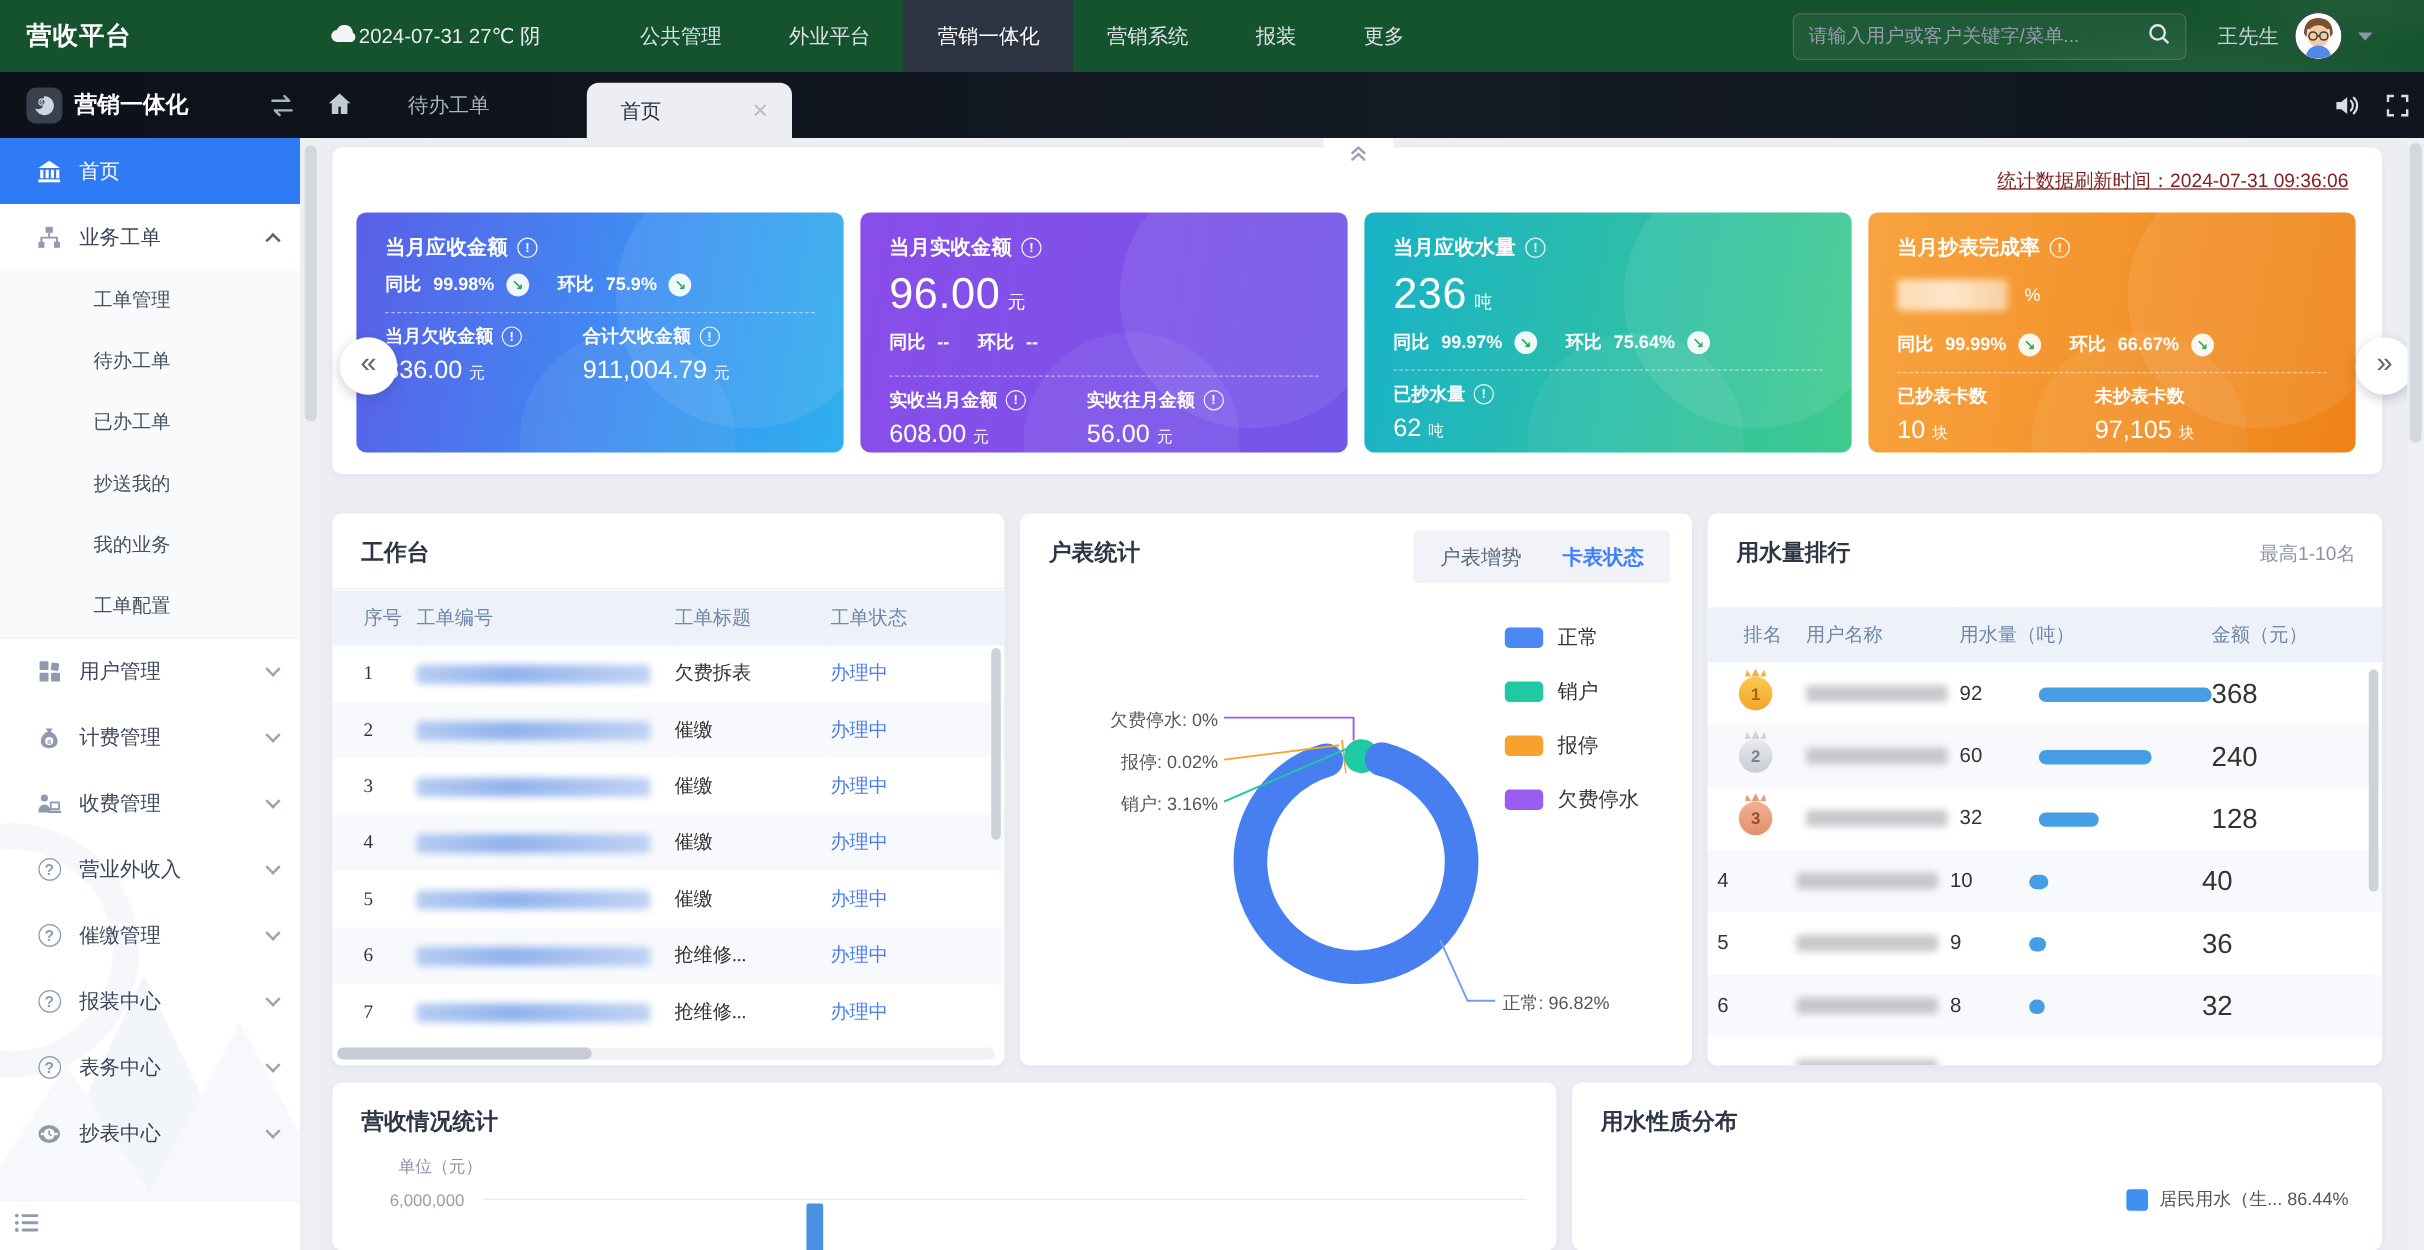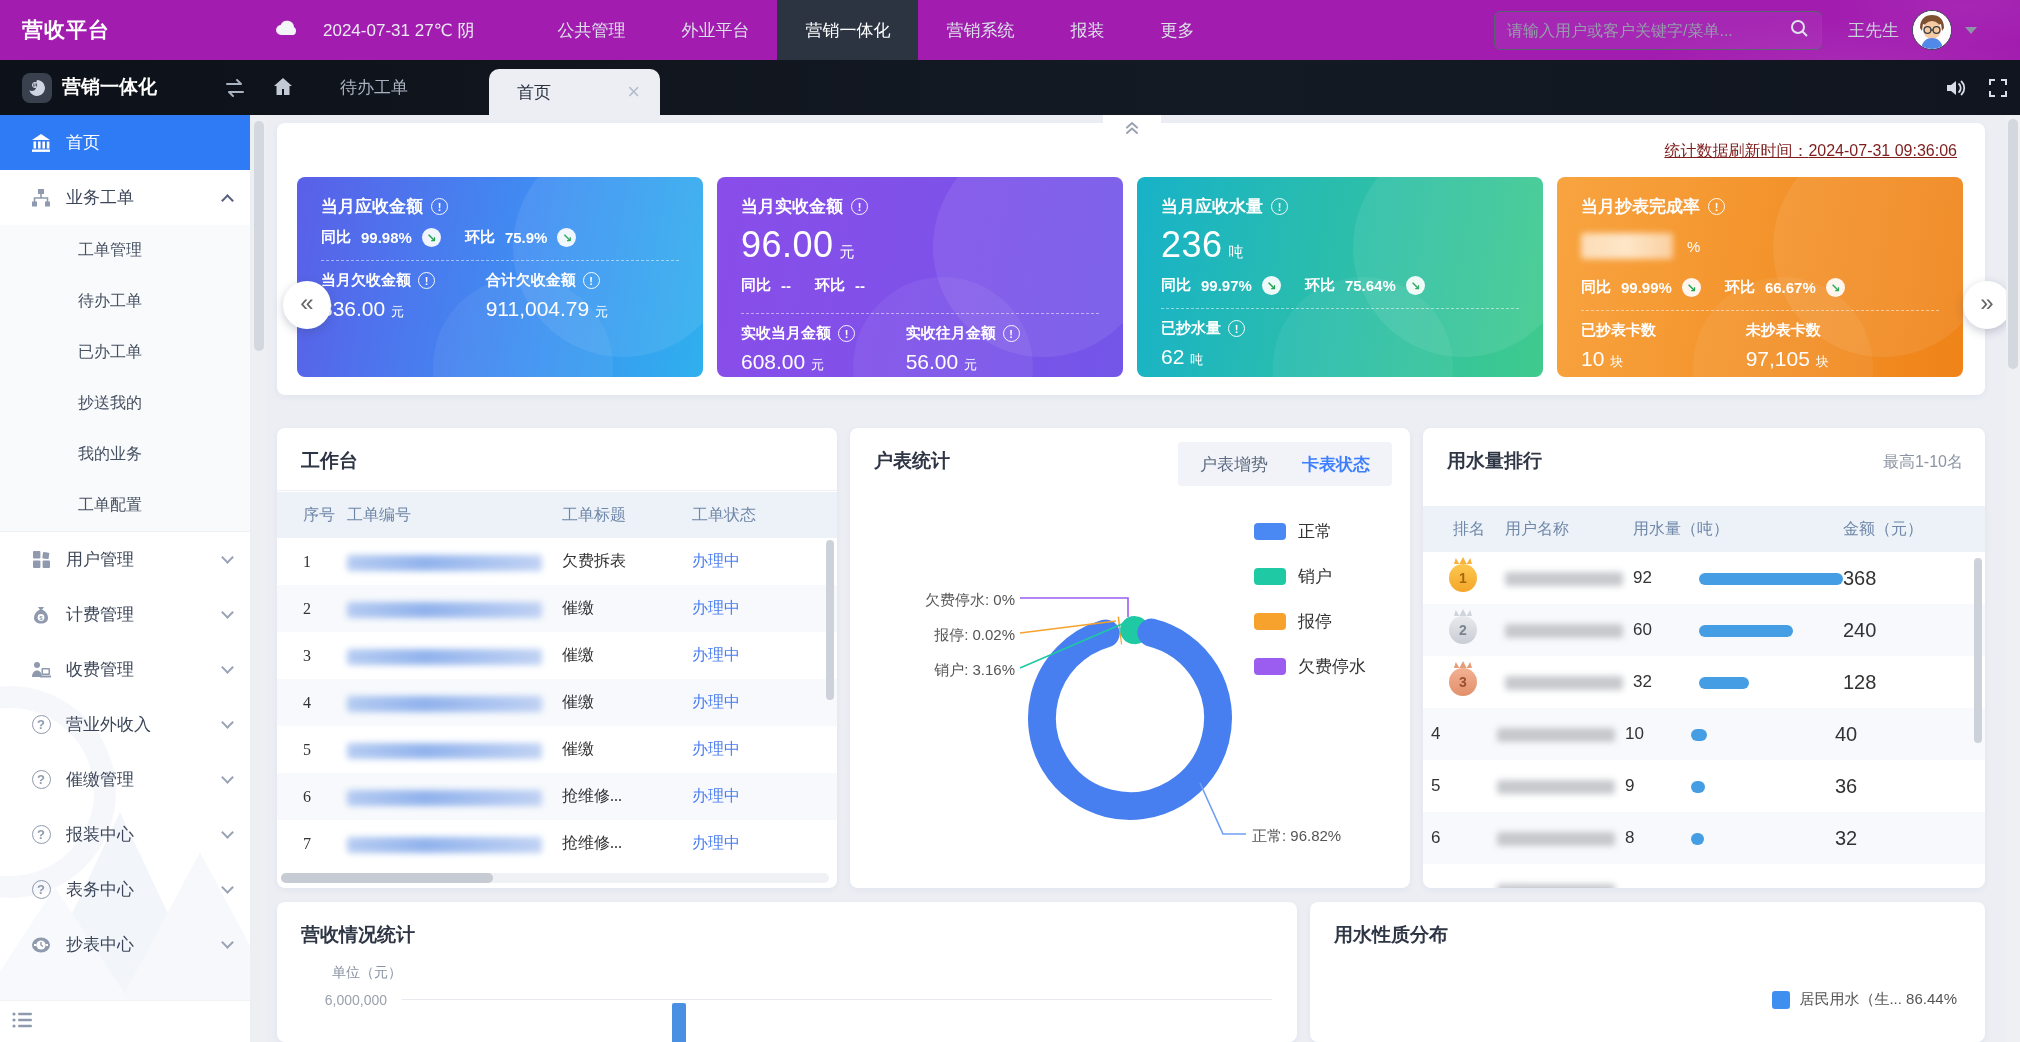--- a/index.html
+++ b/index.html
@@ -1,25 +1,25 @@
 <!DOCTYPE html>
 <html><head>
 <meta charset="utf-8">
 <style>
   * { margin:0; padding:0; box-sizing:border-box; }
   html,body { width:2020px; height:1042px; overflow:hidden; }
   body { font-family:"Liberation Sans","DejaVu Sans",sans-serif; position:relative; background:#eceef4; color:#333; }
 
   
-  #topbar { position:absolute; left:0; top:0; width:2020px; height:60px; background:#a21caf; display:flex; align-items:center; z-index:30; }
+  #topbar { position:absolute; left:0; top:0; width:2020px; height:60px; background:#14532d; display:flex; align-items:center; z-index:30; }
   #topbar::after { content:""; position:absolute; right:0; top:0; width:700px; height:60px;
     background:radial-gradient(ellipse 300px 80px at 75% 120%, rgba(255,255,255,0.07), transparent 70%),
                radial-gradient(ellipse 200px 60px at 92% 10%, rgba(255,255,255,0.05), transparent 70%); pointer-events:none;}
   .tb-logo { font-size:21px; font-weight:bold; color:#fff; margin-left:22px; letter-spacing:1px; }
-  .tb-weather { display:flex; align-items:center; gap:24px; color:#e8ebf1; font-size:17px; margin-left:165px; }
+  .tb-weather { display:flex; align-items:center; gap:0; color:#e8ebf1; font-size:17px; margin-left:165px; }
   .tb-nav { display:flex; align-items:stretch; height:60px; margin-left:55px; }
   .tb-nav-item { display:flex; align-items:center; padding:0 28px; color:#dde2ea; font-size:17px; cursor:pointer; }
   .tb-nav-item.active { background:#2c3442; color:#fff; }
   .tb-search { position:absolute; left:1494px; top:11px; width:328px; height:39px; border:1px solid #596170; border-radius:6px;
     background:rgba(255,255,255,0.05); display:flex; align-items:center; padding:0 12px; }
   .tb-search input { flex:1; background:transparent; border:none; outline:none; color:#cfd5df; font-size:16px; font-family:inherit; }
   .tb-search input::placeholder { color:#959dab; }
   .tb-user { position:absolute; left:1848px; top:0; height:60px; display:flex; align-items:center; gap:13px; }
   .tb-username { color:#c9cfda; font-size:17px; }
   .avatar { width:40px; height:40px; border-radius:50%; background:#fff; overflow:hidden; border:1px solid #3a4250; }
@@ -134,21 +134,21 @@
   .rk-table { position:absolute; left:0; top:78px; width:562px;}
   .rk-table th:nth-child(1) { width:82px; padding-left:30px;}
   .rk-table th:nth-child(2) { width:128px; }
   .rk-table th:nth-child(3) { width:210px; }
   .rk-rows { position:absolute; left:0; top:124px; width:562px; height:336px; overflow:hidden;}
   .rk-row { height:52px; display:flex; align-items:center; }
   .rk-c1 { width:82px; padding-left:26px; flex:none;}
   .rk-c2 { width:128px; flex:none;}
   .rk-c3 { width:66px; flex:none; font-size:17px;}
   .rk-c4 { width:144px; flex:none; padding-top:2px;}
-  .rk-c5 { flex:1; font-size:20px;}
+  .rk-c5 { flex:1; font-size:23px;}
   .medal { position:relative; width:28px; height:28px; border-radius:50%; display:flex; align-items:center; justify-content:center; font-size:14px; font-weight:bold; }
   .medal .crown { position:absolute; top:-7px; left:5px; width:18px; height:7px; clip-path:polygon(0 100%,10% 15%,30% 100%,50% 0,70% 100%,90% 15%,100% 100%); }
   .medal-gold { background:linear-gradient(#fcc84f,#f5a52a); color:#a5670c; } .medal-gold .crown { background:#f7b23b; }
   .medal-silver { background:linear-gradient(#e8eaee,#c9ccd4); color:#80869229; color:#7d838f; } .medal-silver .crown { background:#cfd3da; }
   .medal-bronze { background:linear-gradient(#f2b193,#e2906b); color:#9c4f2d; } .medal-bronze .crown { background:#e59d79; }
   .rank-plain { padding-left:8px; font-size:17px; color:#333; }
   .bar-track { width:96px; height:12px; border-radius:6px; background:#e9eef6; overflow:hidden;}
   .bar-fill { height:12px; border-radius:6px; background:#459ee3; }
 
   

